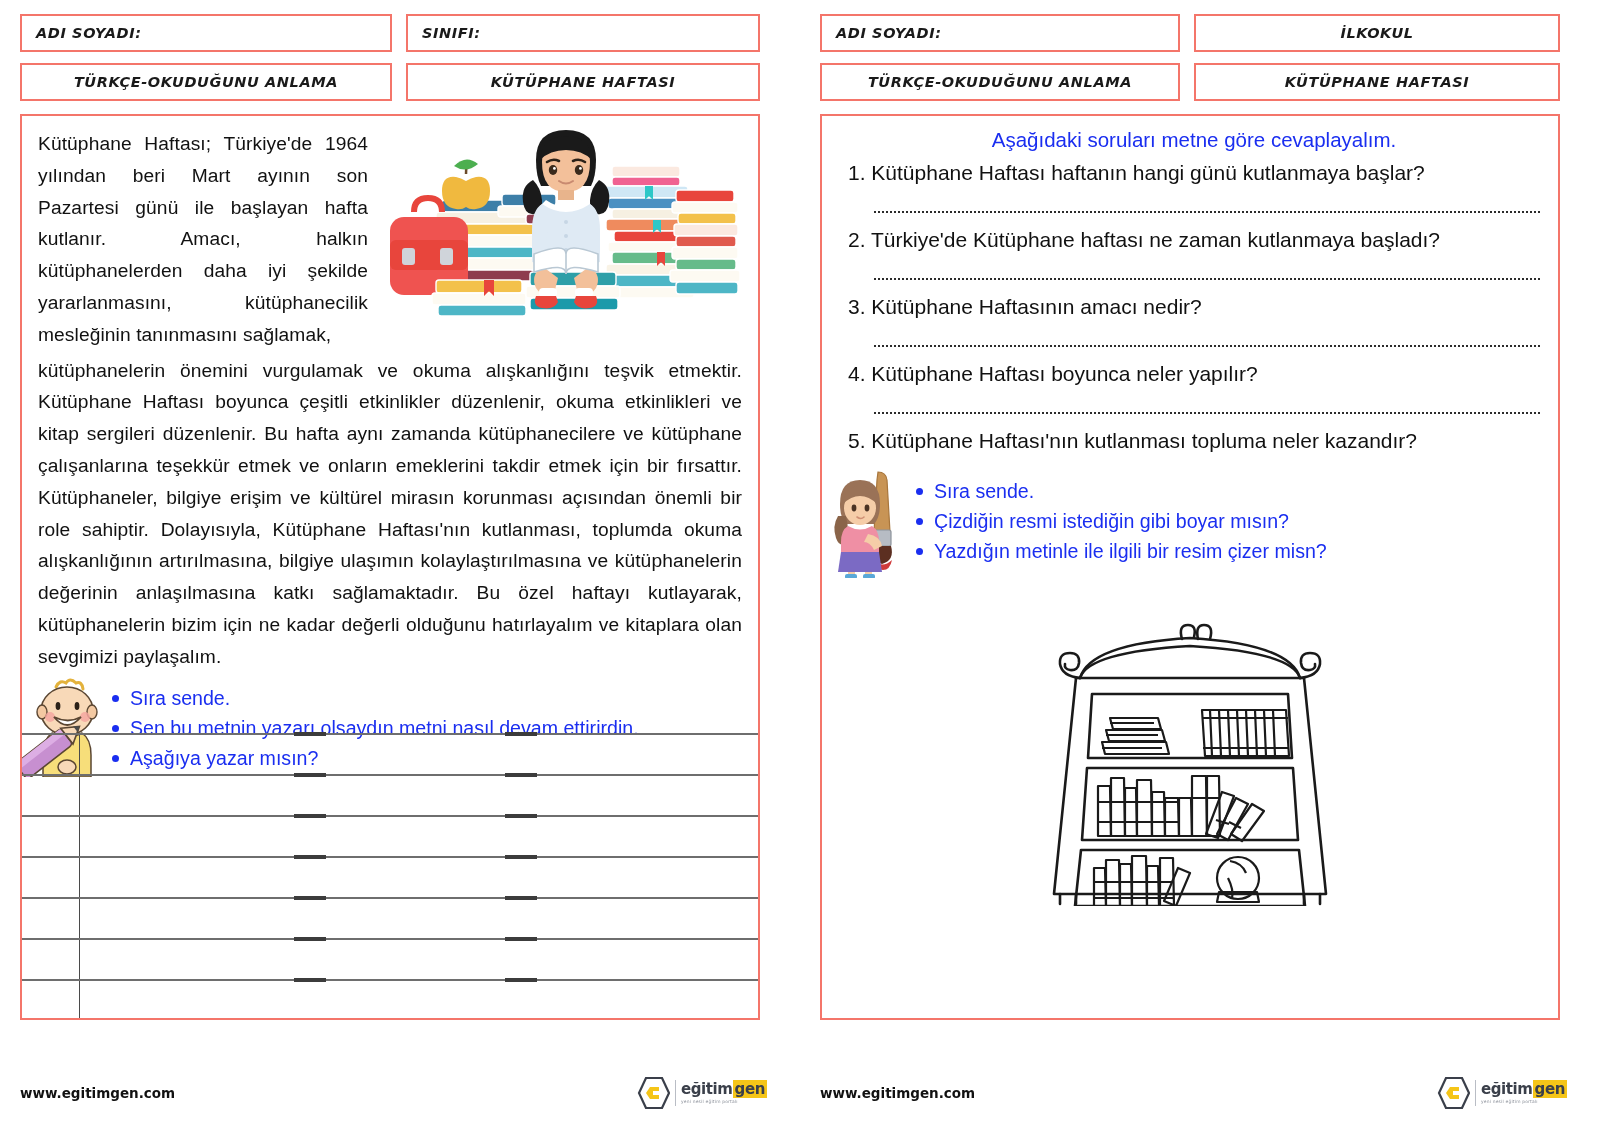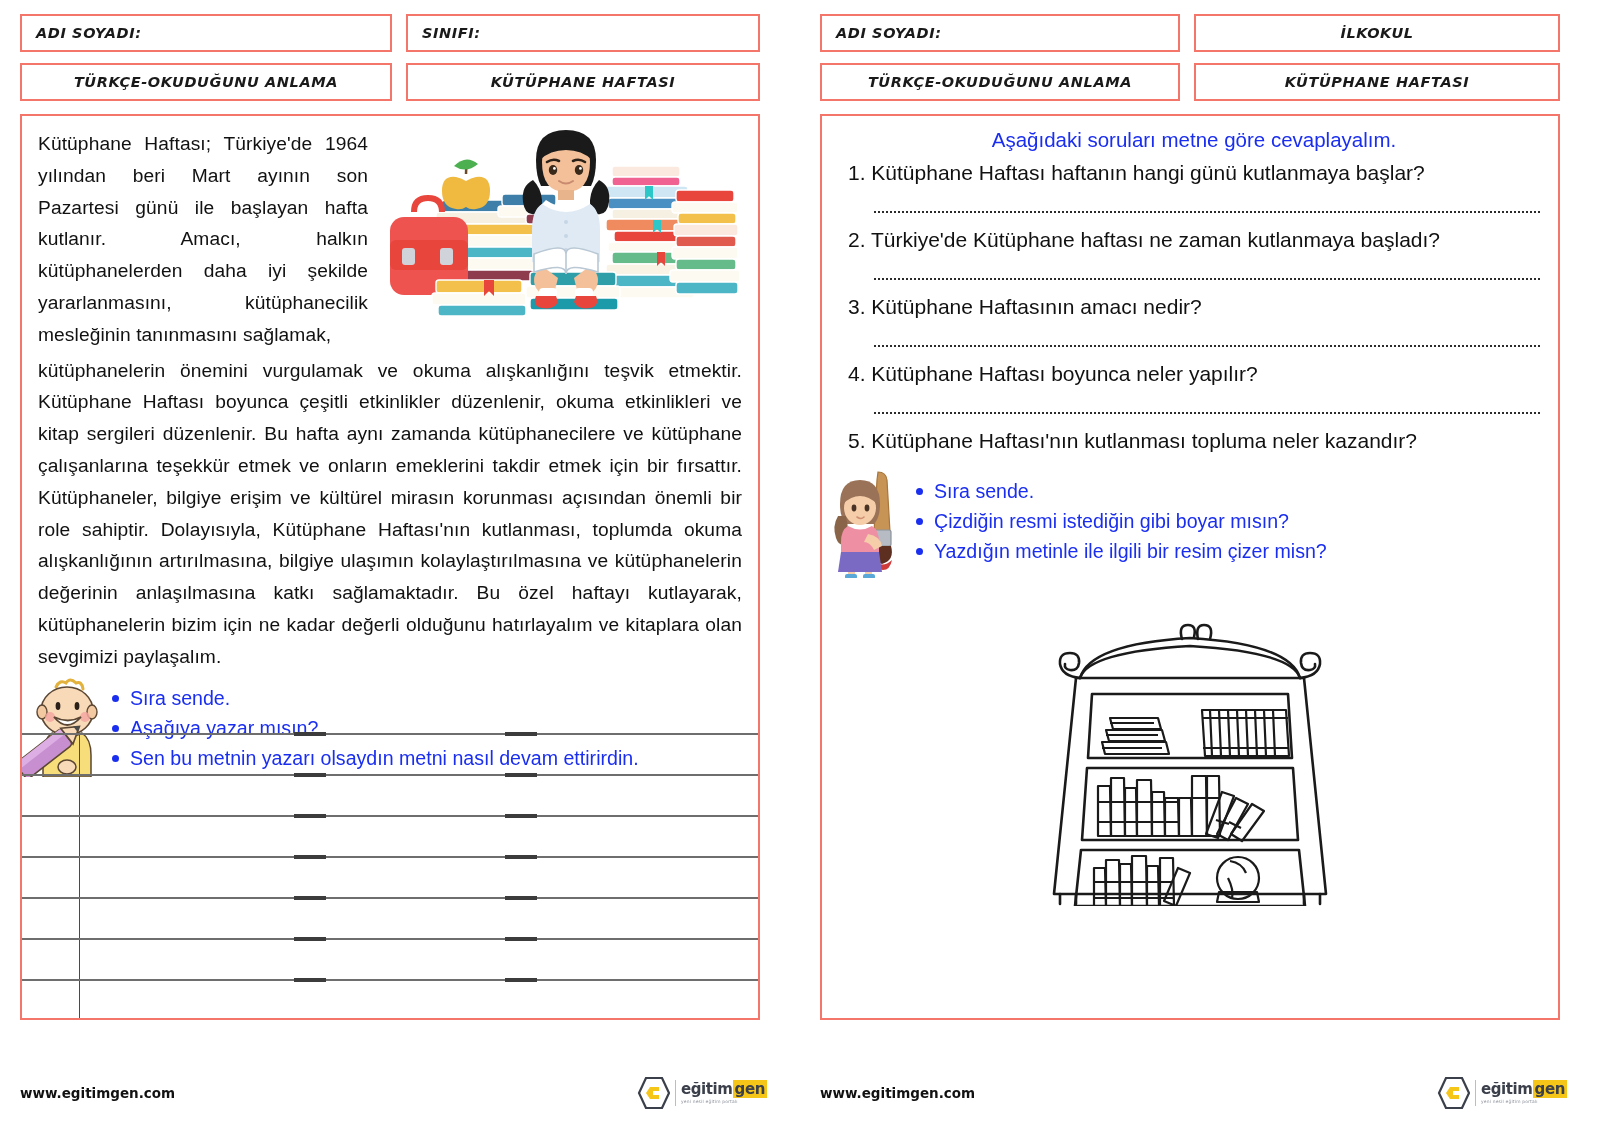--- a/index.html
+++ b/index.html
@@ -391,22 +391,22 @@
               <rect x="-6" y="68" width="58" height="7" rx="3" fill="#ddaee4"></rect>
               <path d="M52 68 l16 10 l-16 10z" fill="#f8d9b8" stroke="#5a4632" stroke-width="1.6"></path>
               <path d="M63 74 l5 4 l-5 4z" fill="#4a4a4a"></path>
             </g>
 
             <ellipse cx="45" cy="92" rx="9" ry="7" fill="#f8d9b8" stroke="#5a4632" stroke-width="1.5"></ellipse>
           </svg>
         </div>
         <ul class="prompt-list">
           <li>Sıra sende.</li>
+          <li>Sen bu metnin yazarı olsaydın metni nasıl devam ettirirdin.</li>
           <li>Aşağıya yazar mısın?</li>
-          <li>Sen bu metnin yazarı olsaydın metni nasıl devam ettirirdin.</li>
         </ul>
       </div>
 
       <div class="write-lines">
         <div class="wmargin"></div>
         <div class="wline" style="top:0px"></div>
         <div class="wline" style="top:41px"></div>
         <div class="wline" style="top:82px"></div>
         <div class="wline" style="top:123px"></div>
         <div class="wline" style="top:164px"></div>

